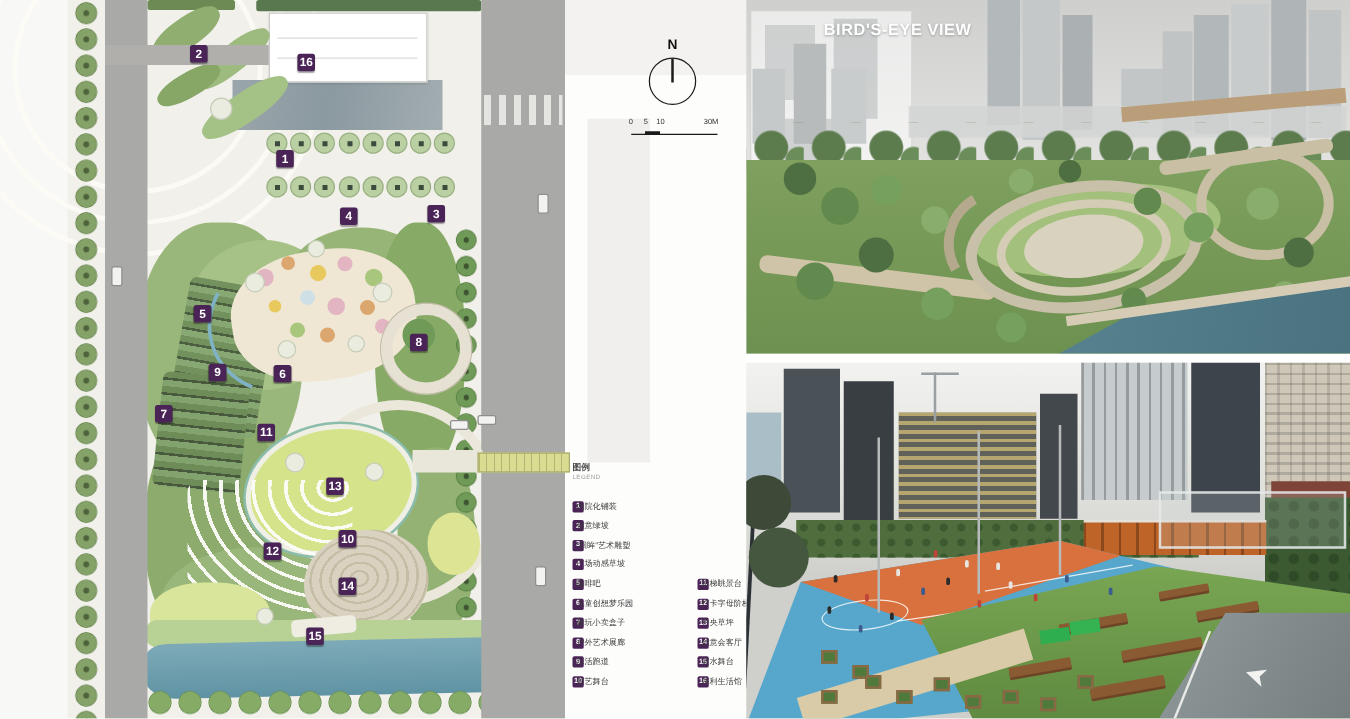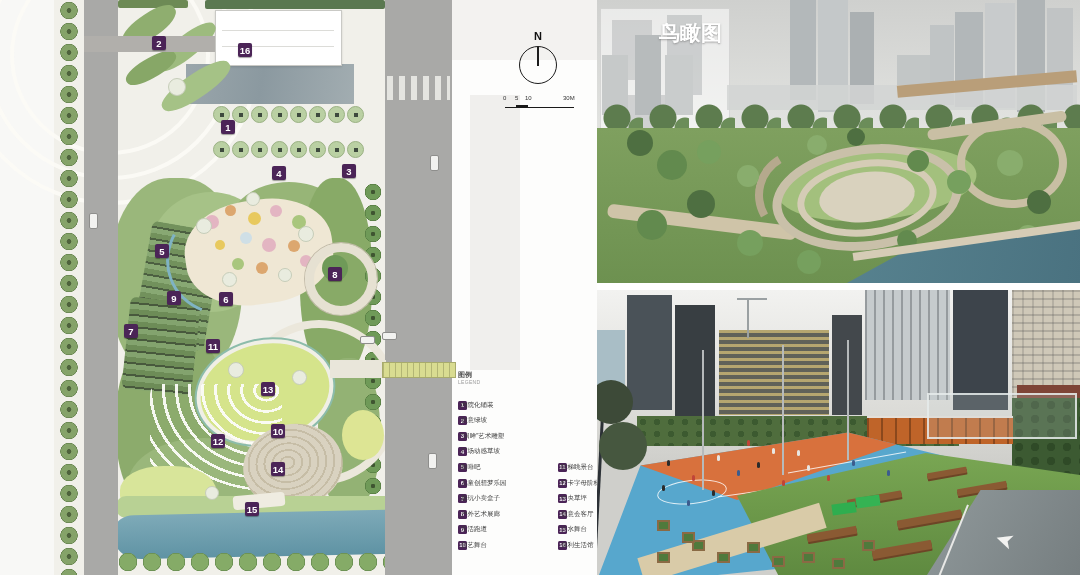--- a/index.html
+++ b/index.html
@@ -351,21 +351,21 @@
         <div class="gtree" style="left: 300px; top: 230px; width: 20px; height: 20px; background: rgb(98, 138, 78);"></div>
         <div class="gtree" style="left: 200px; top: 250px; width: 24px; height: 24px; background: rgb(118, 160, 94);"></div>
         <div class="gtree" style="left: 420px; top: 225px; width: 22px; height: 22px; background: rgb(137, 173, 109);"></div>
       </div>
 
     <div style="left:250px;top:225px;width:233px;height:58px;
          background:linear-gradient(100deg,#57828f,#4a7280);clip-path:polygon(28% 38%,100% 0,100% 100%,0 100%);"></div>
     <div style="left:255px;top:237px;width:230px;height:8px;background:#d6ccb6;transform:rotate(-8deg);"></div>
 
     <div style="left:62px;top:16px;width:260px;height:60px;">
-      <div id="be-title-zh" style="position:static;margin-top:3px;">鸟瞰图</div>
+      <div id="be-title-en" style="position:static;">BIRD'S-EYE VIEW</div>
     </div>
   </div>
 
   <div id="court">
     <div id="ct-buildings" style="left:0;top:0;width:483px;height:285px;">
         <div class="bld" style="left: 0px; top: 40px; width: 28px; height: 90px; background: rgb(169, 190, 198);"></div>
         <div class="bld" style="left: 30px; top: 5px; width: 45px; height: 115px; background: rgb(74, 82, 88);"></div>
         <div class="bld" style="left: 78px; top: 15px; width: 40px; height: 120px; background: rgb(56, 62, 66);"></div>
         <div class="bld" style="left: 122px; top: 40px; width: 110px; height: 85px; background: repeating-linear-gradient(rgba(240, 210, 120, 0.55) 0px, rgba(240, 210, 120, 0.55) 3px, rgba(40, 40, 40, 0.2) 3px, rgba(40, 40, 40, 0.2) 7px) rgb(110, 112, 101);"></div>
         <div class="bld" style="left: 235px; top: 25px; width: 30px; height: 100px; background: rgb(67, 72, 76);"></div>

